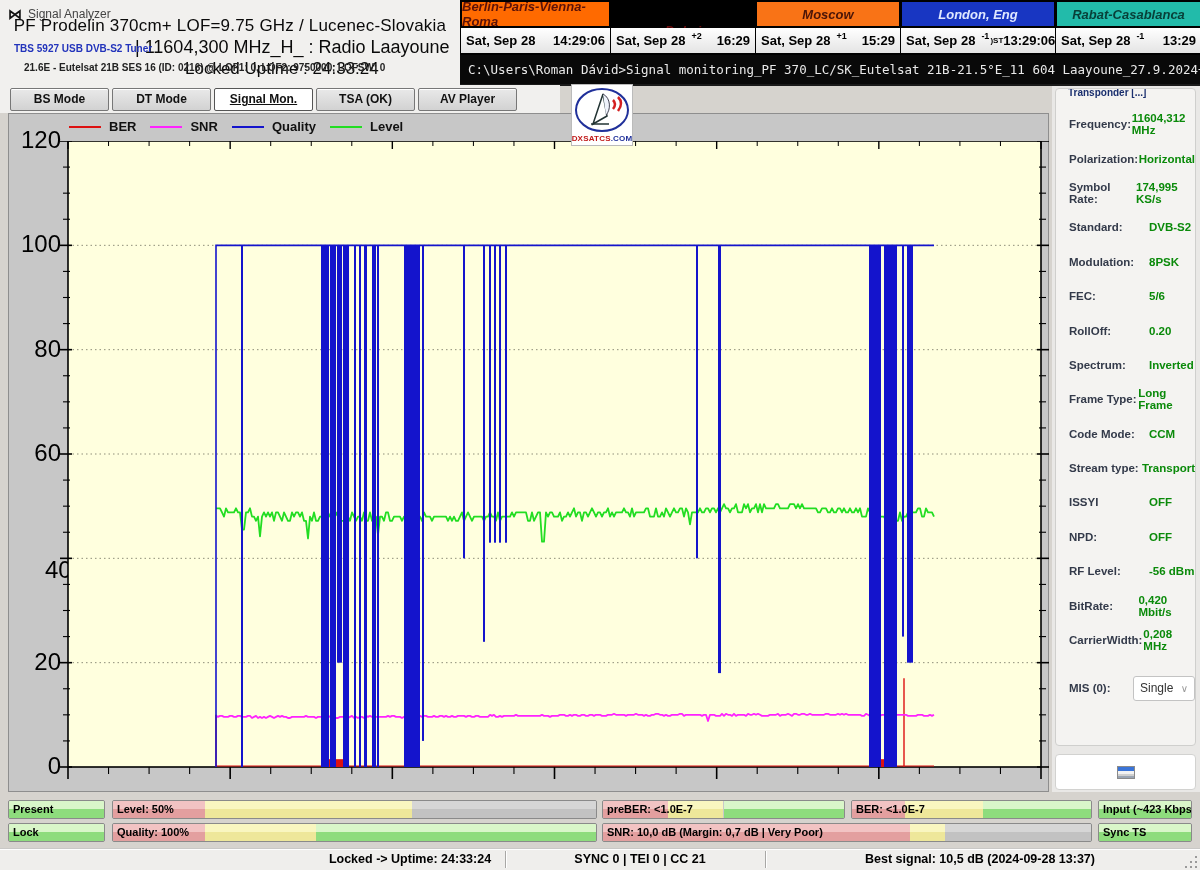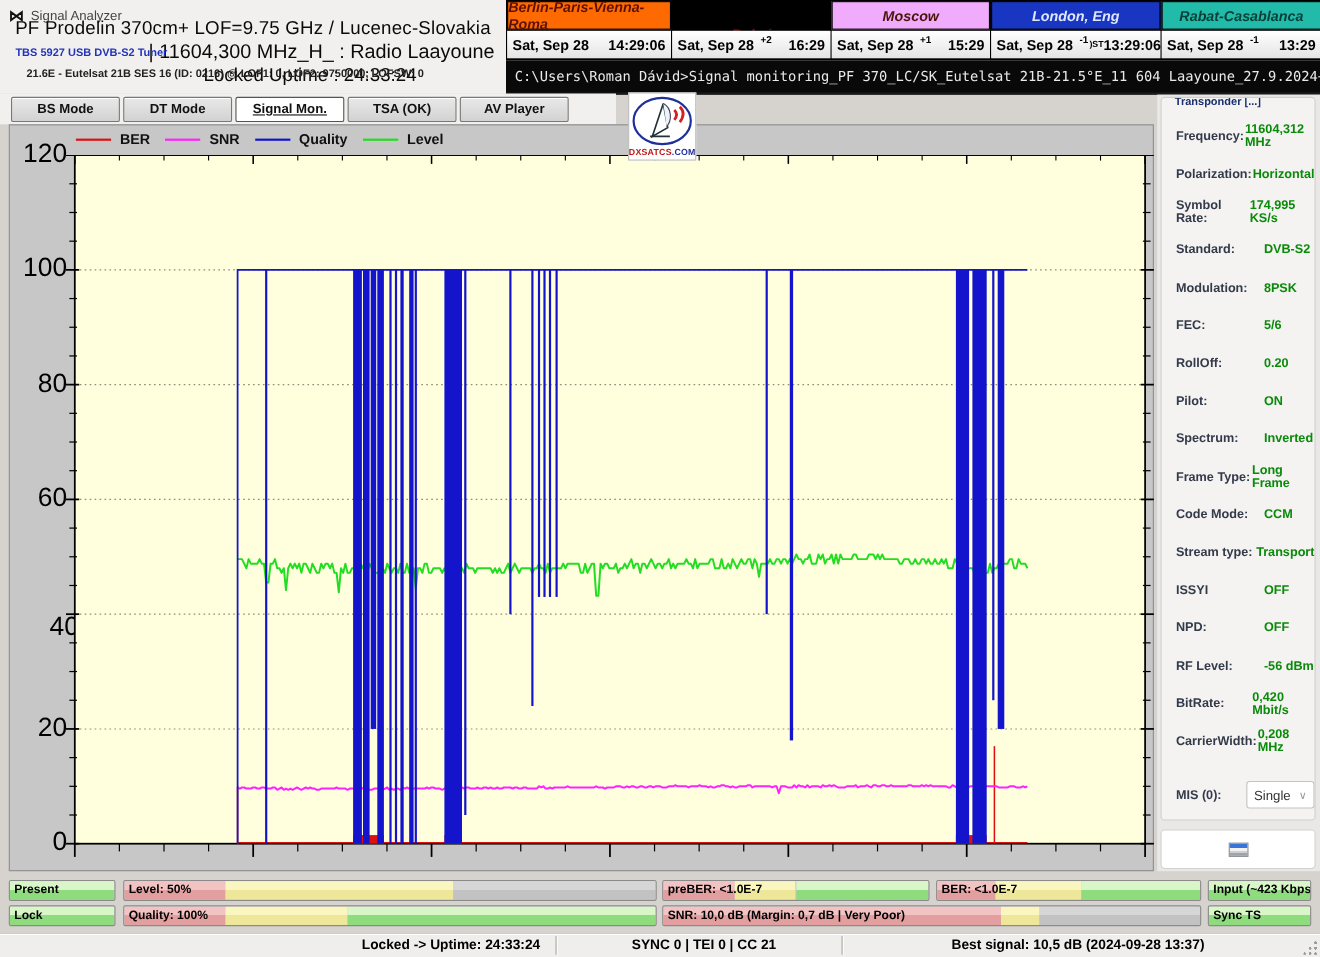--- a/index.html
+++ b/index.html
@@ -101,21 +101,21 @@
   <div class="big-line1">PF Prodelin 370cm+ LOF=9.75 GHz / Lucenec-Slovakia</div>
   <div class="tuner-lbl">TBS 5927 USB DVB-S2 Tuner</div>
   <div class="big-line2">| 11604,300 MHz_H_ : Radio Laayoune</div>
   <div class="sat-lbl">21.6E - Eutelsat 21B  SES 16 (ID: 0216) @ LOF1: 0, LOF2: 9750000, LOFSW: 0</div>
   <div class="big-line3">Locked Uptime : 24:33:24</div>
 </div>
 
 <div class="clocks" id="clocks">
     <div class="clock-head" style="background: rgb(255, 106, 0); color: rgb(92, 18, 8);">Berlin-Paris-Vienna-Roma</div>
     <div class="clock-head" style="background: rgb(238, 17, 17); color: rgb(110, 13, 13); margin-top: 28px;">Dubai</div>
-    <div class="clock-head" style="background: #f0abfc; color: rgb(74, 21, 8);">Moscow</div>
+    <div class="clock-head" style="background: #f97316; color: rgb(74, 21, 8);">Moscow</div>
     <div class="clock-head" style="background: rgb(24, 54, 194); color: rgb(223, 232, 255);">London, Eng</div>
     <div class="clock-head" style="background: rgb(34, 187, 170); color: rgb(8, 63, 56);">Rabat-Casablanca</div>
     <div class="clock-time">
       <span class="ct-date">Sat, Sep 28</span>
       <span class="ct-time">14:29:06</span>
     </div>
     <div class="clock-time">
       <span class="ct-date">Sat, Sep 28</span>
       <span class="ct-off">+2</span>
       <span class="ct-time">16:29</span>
@@ -360,24 +360,20 @@
         </div>
         <div class="srow">
           <span class="sl">FEC:</span>
           <span class="sv">5/6</span>
         </div>
         <div class="srow">
           <span class="sl">RollOff:</span>
           <span class="sv">0.20</span>
         </div>
         <div class="srow">
-          <span class="sl">Pilot:</span>
-          <span class="sv">ON</span>
-        </div>
-        <div class="srow">
           <span class="sl">Spectrum:</span>
           <span class="sv">Inverted</span>
         </div>
         <div class="srow">
           <span class="sl">Frame Type:</span>
           <span class="sv">Long Frame</span>
         </div>
         <div class="srow">
           <span class="sl">Code Mode:</span>
           <span class="sv">CCM</span>

